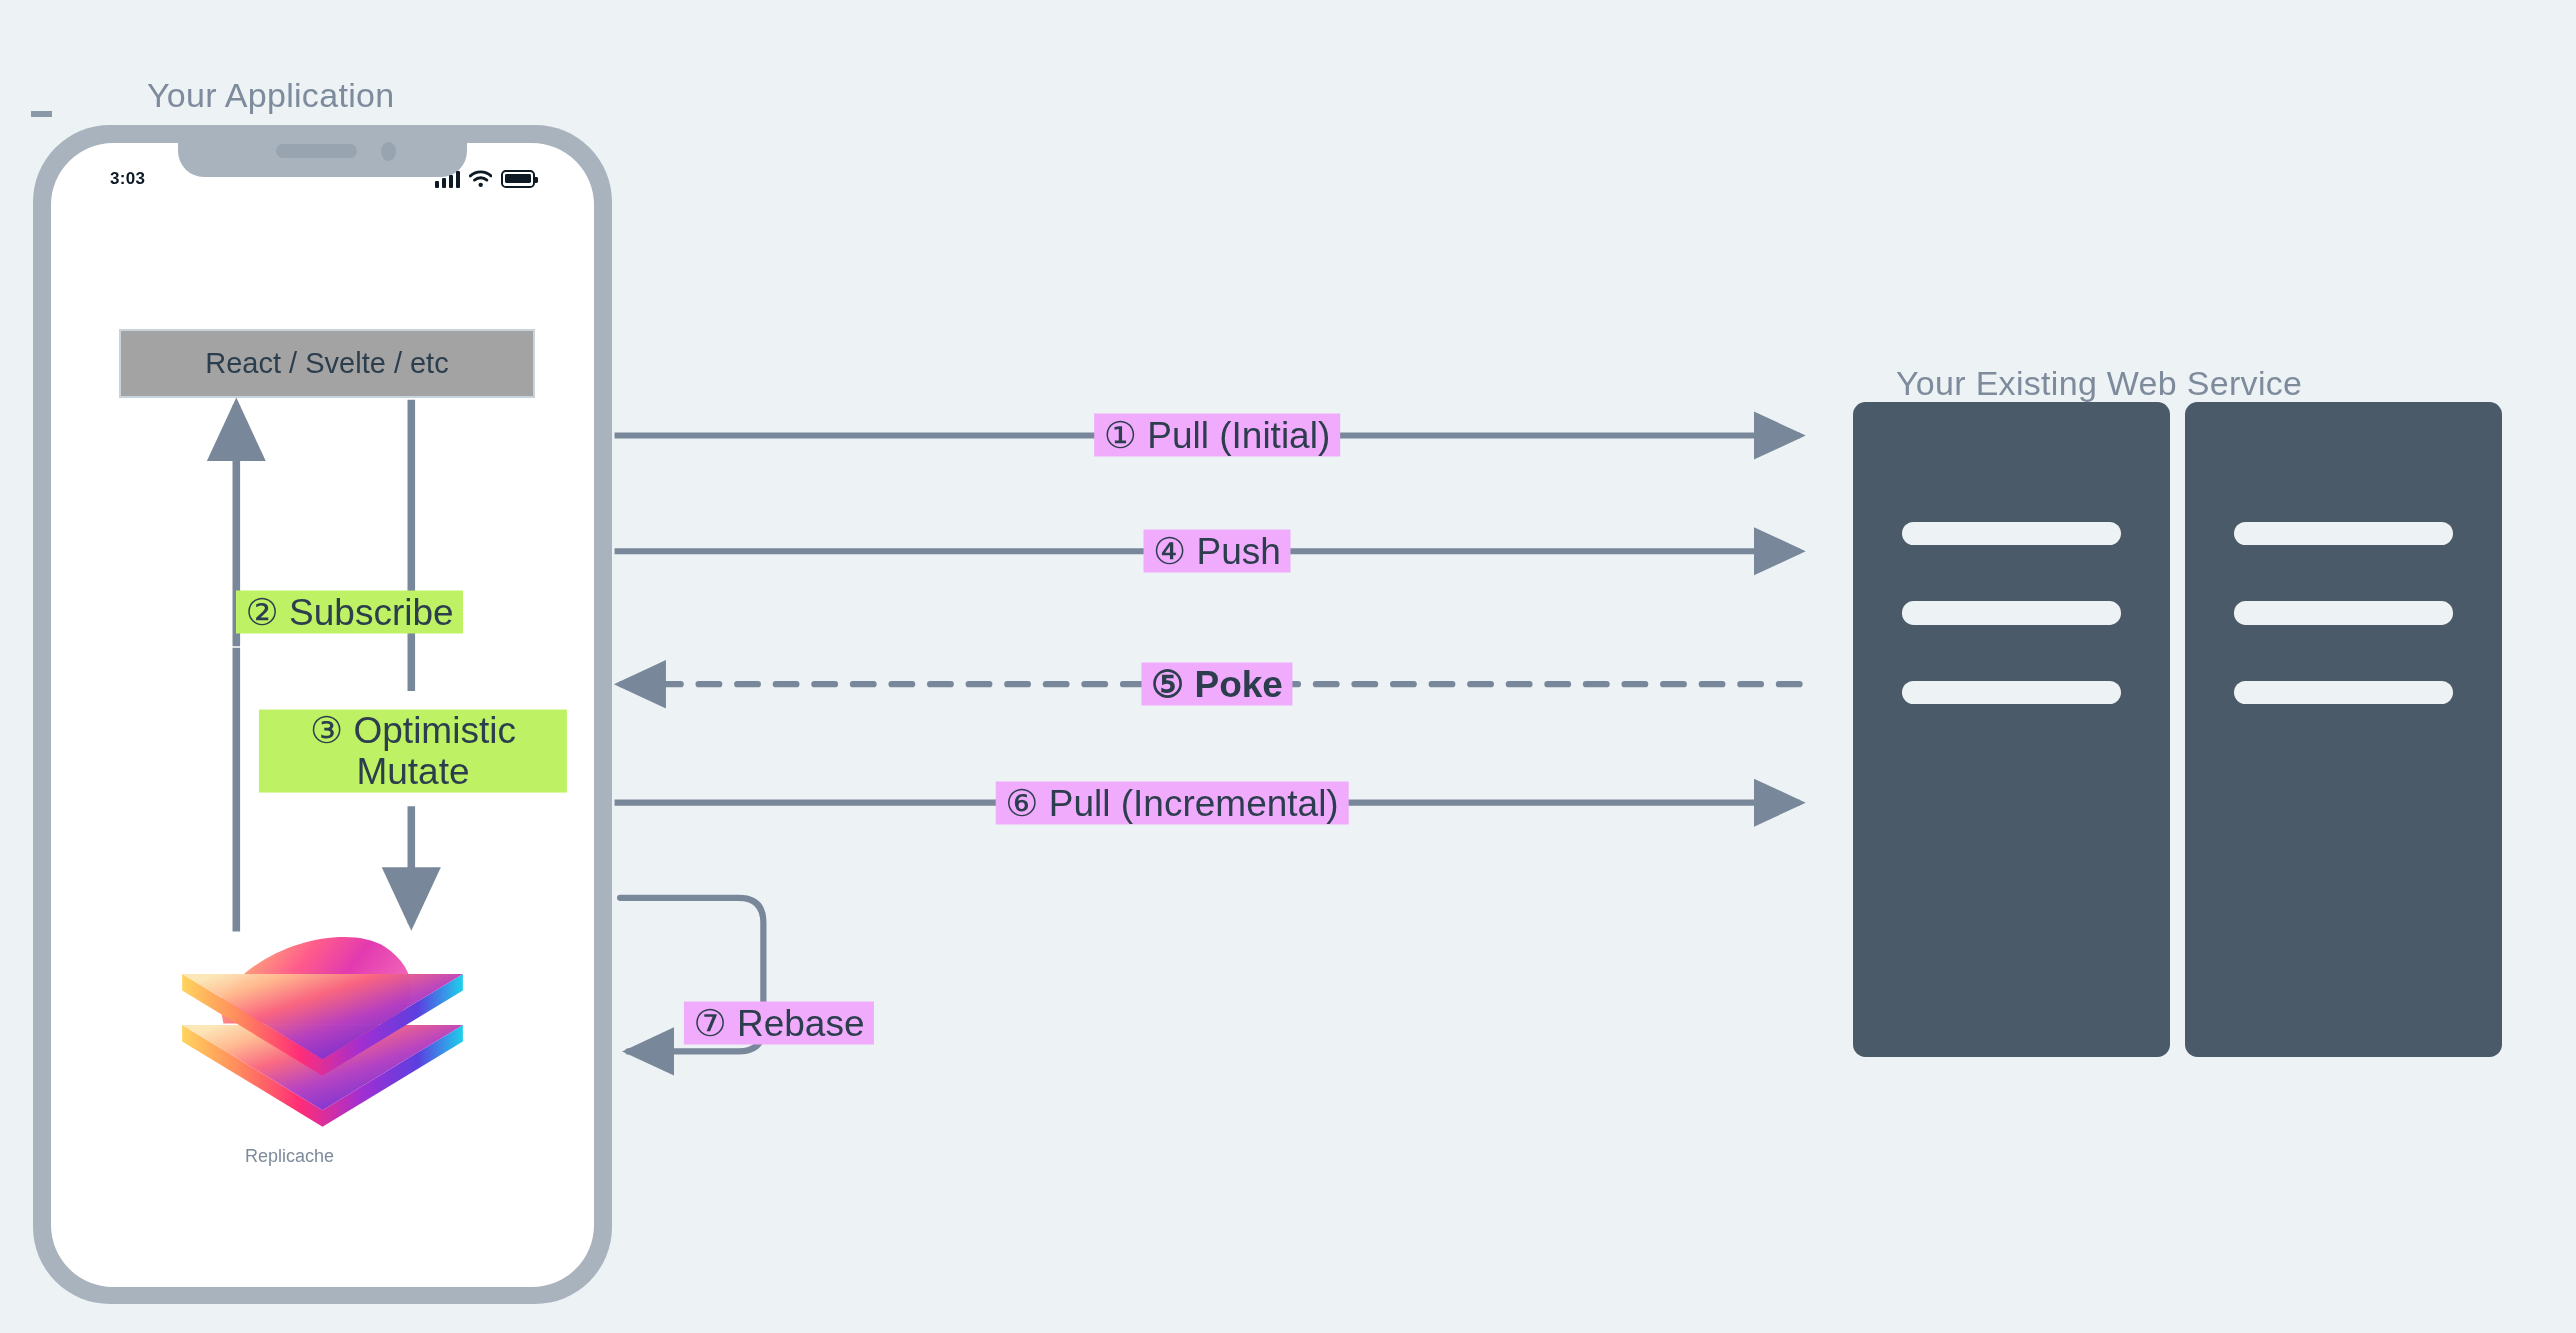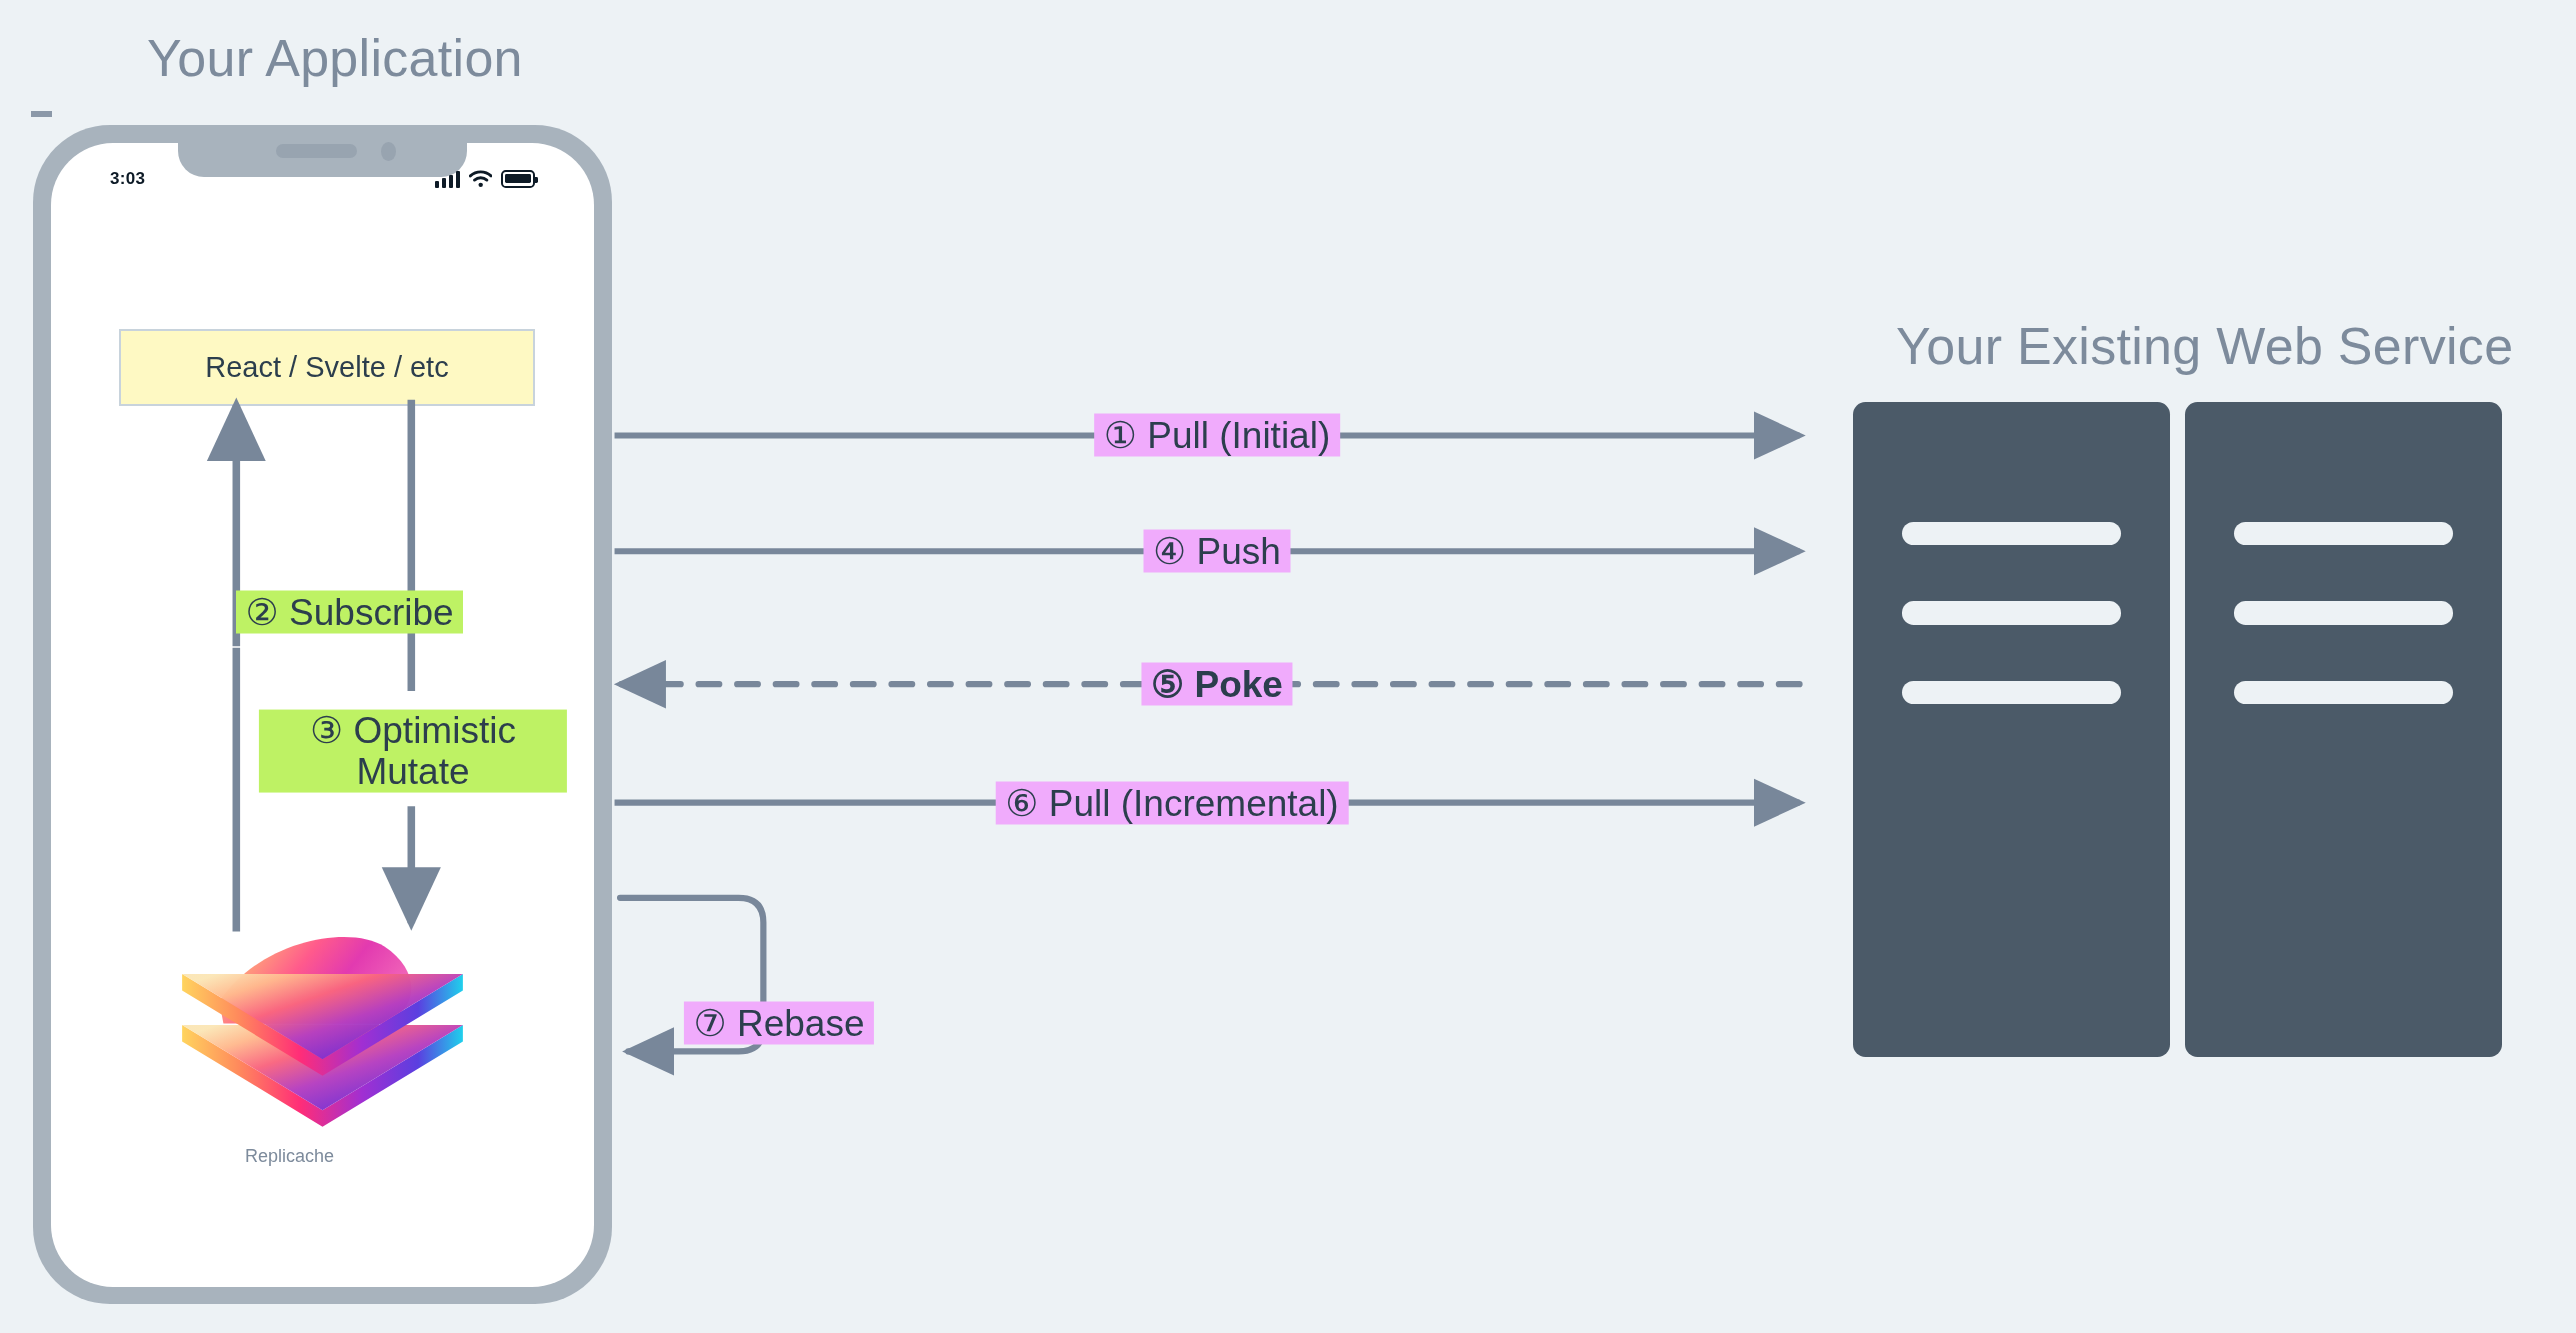--- a/index.html
+++ b/index.html
@@ -8,24 +8,25 @@
     background:#edf2f5;
     font-family:"Liberation Sans", sans-serif;
     overflow:hidden;position:relative;
   }
   .stage{position:absolute;inset:0;}
 
   
   .sec-title{
     position:absolute;
     color:#7d8b9c;
-    font-size:52px;
+    font-size:34px;
     font-weight:400;
     letter-spacing:0.3px;
     white-space:nowrap;
+    margin-top:48px;
   }
   #app-title{left:147px;top:27.6px;}
   #svc-title{left:1896px;top:316px;}
 
   
   #phone{
     position:absolute;left:33px;top:125px;
     width:579px;height:1179px;
     background:#a8b3bd;
     border-radius:77px;
@@ -80,22 +81,22 @@
     width:34px;height:18px;border:2.1px solid #0d1a26;border-radius:4.8px;
     box-sizing:border-box;padding:2.1px;position:relative;
   }
   .batt::after{content:"";position:absolute;right:-4.8px;top:5.5px;width:2.8px;height:6.2px;
     background:#0d1a26;border-radius:0 1.4px 1.4px 0;}
   .batt span{display:block;width:100%;height:100%;background:#0d1a26;border-radius:1.4px;}
 
   
   #fw-box{
     position:absolute;left:119px;top:329px;
-    width:416px;height:77px;
-    border:2.1px solid #c8d3dc;background:#fef9c3;
+    width:416px;height:69px;
+    border:2.1px solid #c8d3dc;background:#a3a3a3;
     display:flex;align-items:center;justify-content:center;
     box-sizing:border-box;z-index:3;
   }
   #fw-box span{font-size:29px;color:#2c3e4d;white-space:nowrap;}
 
   
   #logo-wrap{
     position:absolute;left:178px;top:920px;width:289px;height:207px;z-index:3;
   }
   #rep-label{

